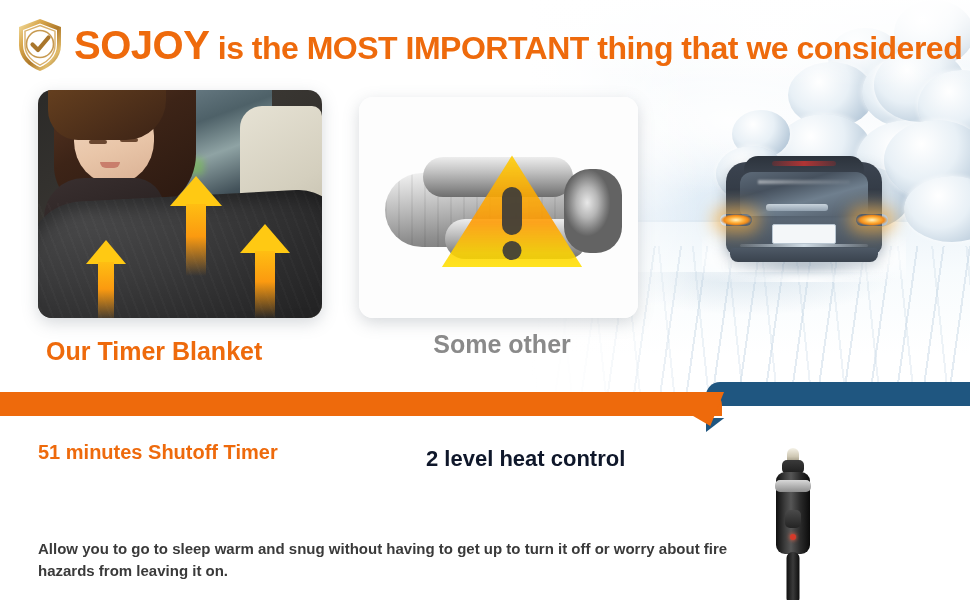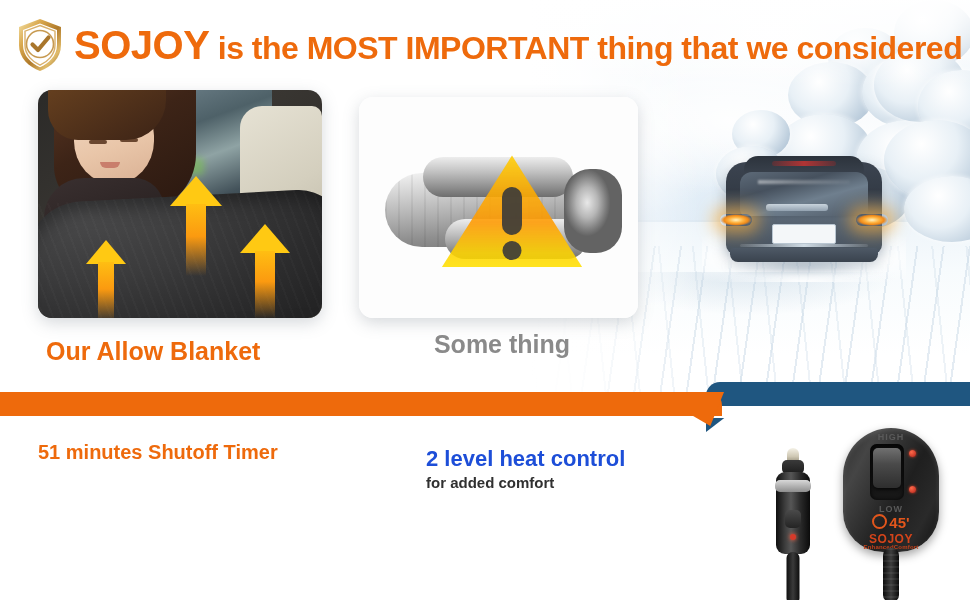--- a/index.html
+++ b/index.html
@@ -287,21 +287,21 @@
     position:absolute;left:706px;top:406px;width:264px;height:12px;background:#fff;
     border-radius:14px 0 0 0;
   }
 
   
   .t-timer{
     position:absolute;left:38px;top:441px;font-size:20px;font-weight:bold;color:#ee6a0c;
   }
   .t-col{position:absolute;left:426px;top:441px;width:360px;}
   .t-line1{font-size:15px;font-weight:bold;color:#303030;line-height:1.25;}
-  .t-line2{font-size:22px;font-weight:bold;color:#1d4ed8;line-height:1.3;margin-top:4px;}
+  .t-line2{font-size:22px;font-weight:bold;color:#0f172a;line-height:1.3;margin-top:4px;}
   .t-line3{font-size:15px;font-weight:bold;color:#303030;line-height:1.25;}
   .t-para{
     position:absolute;left:38px;top:538px;width:712px;
     font-size:15px;font-weight:bold;color:#3a3a3a;line-height:1.45;
   }
 
   
   .plug{position:absolute;left:775px;top:448px;width:36px;height:152px;}
   .plug-tip{
     position:absolute;left:50%;transform:translateX(-50%);top:0;width:12px;height:14px;border-radius:6px 6px 3px 3px;
@@ -501,56 +501,42 @@
     <div class="roll-fold" style="left:86px;top:122px;width:142px;height:40px;"></div>
     <div class="roll-end"></div>
 
     <div class="warn">
       <div class="warn-tri"></div>
       <div class="warn-bar"></div>
       <div class="warn-dot"></div>
     </div>
   </div>
 
-  <div class="cap" id="cap1">Our Allow Blanket</div>
+  <div class="cap" id="cap1">Our Timer Blanket</div>
   <div class="cap" id="cap2">
-    <div>Some thing</div>
+    <div>Some other</div>
   </div>
 
   <div class="band-blue"></div>
   <div class="band-white-notch"></div>
   <div class="band-orange"></div>
   <div class="band-orange-tail"></div>
 
   <div class="t-timer">51 minutes Shutoff Timer</div>
 
   <div class="t-col">
     <div class="t-line2">2 level heat control</div>
-    <div class="t-line3">for added comfort</div>
-  </div>
-
+  </div>
+
+  <div class="t-para">Allow you to go to sleep warm and snug without having to get up to turn it off or worry about fire hazards from leaving it on.</div>
 
   <div class="plug">
     <div class="plug-tip"></div>
     <div class="plug-neck"></div>
     <div class="plug-body"></div>
     <div class="plug-ring"></div>
     <div class="plug-btn"></div>
     <div class="plug-led"></div>
     <div class="plug-cord"></div>
   </div>
 
-  <div class="ctrl">
-    <div class="ctrl-body"></div>
-    <div class="ctrl-label" id="ctrl-high">HIGH</div>
-    <div class="ctrl-slotwrap">
-      <div class="ctrl-switch"></div>
-    </div>
-    <div class="ctrl-led" id="led-top"></div>
-    <div class="ctrl-led" id="led-bot"></div>
-    <div class="ctrl-label" id="ctrl-low">LOW</div>
-    <div class="ctrl-45"><span class="clock"></span><span>45'</span></div>
-    <div class="ctrl-brand">SOJOY</div>
-    <div class="ctrl-sub">EnhancedComfort</div>
-    <div class="ctrl-cord"></div>
-  </div>
 
 </div>
 
 </body></html>

